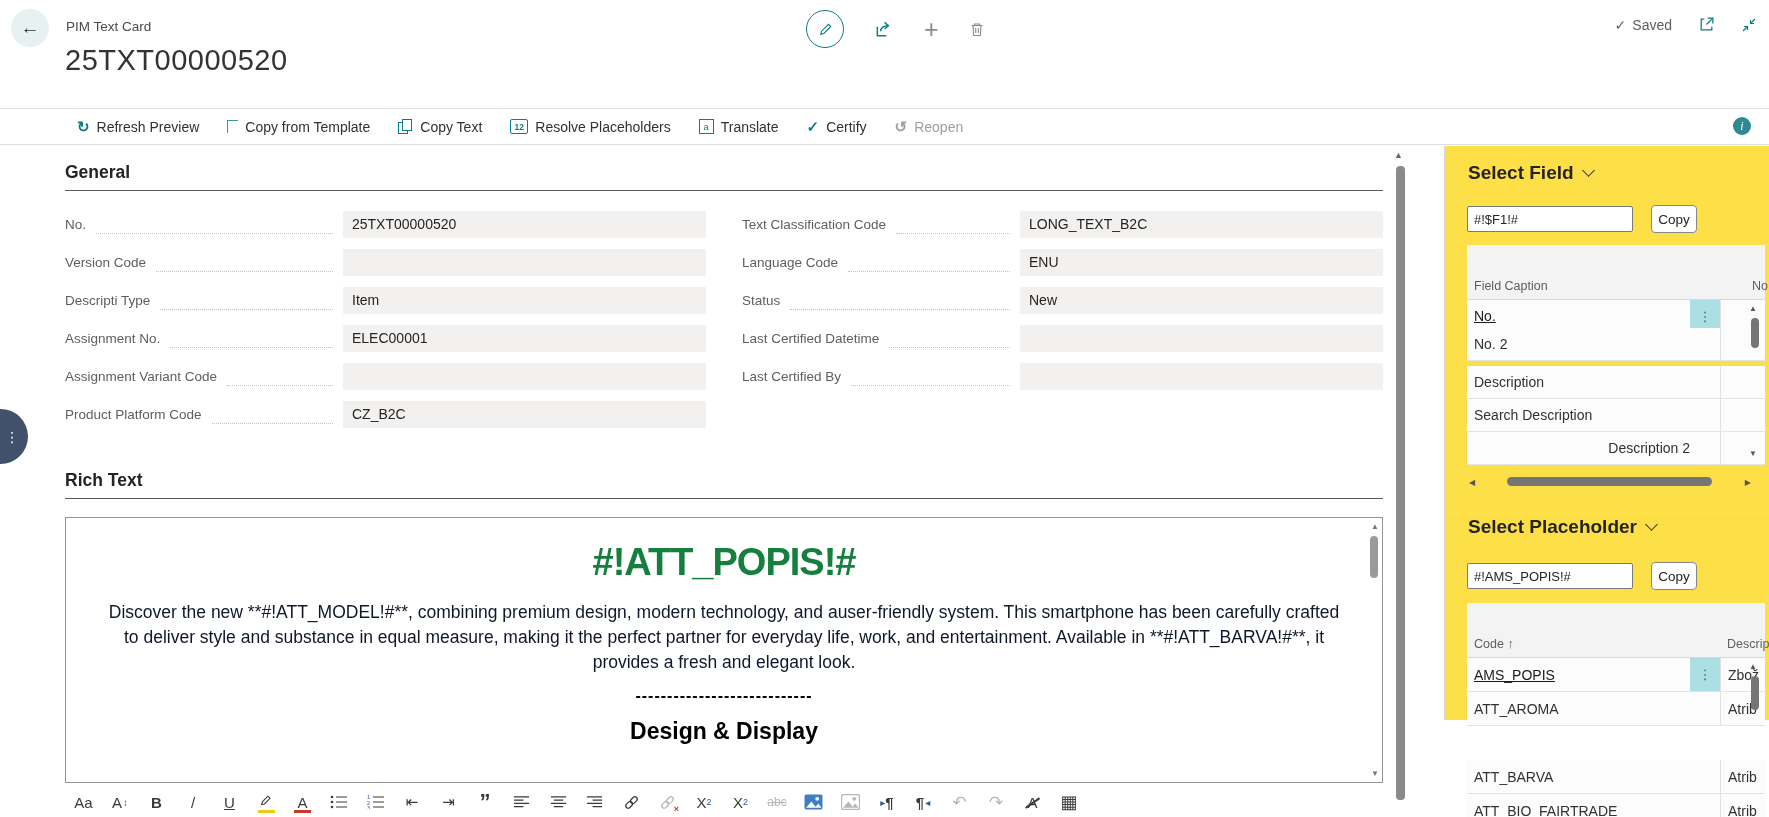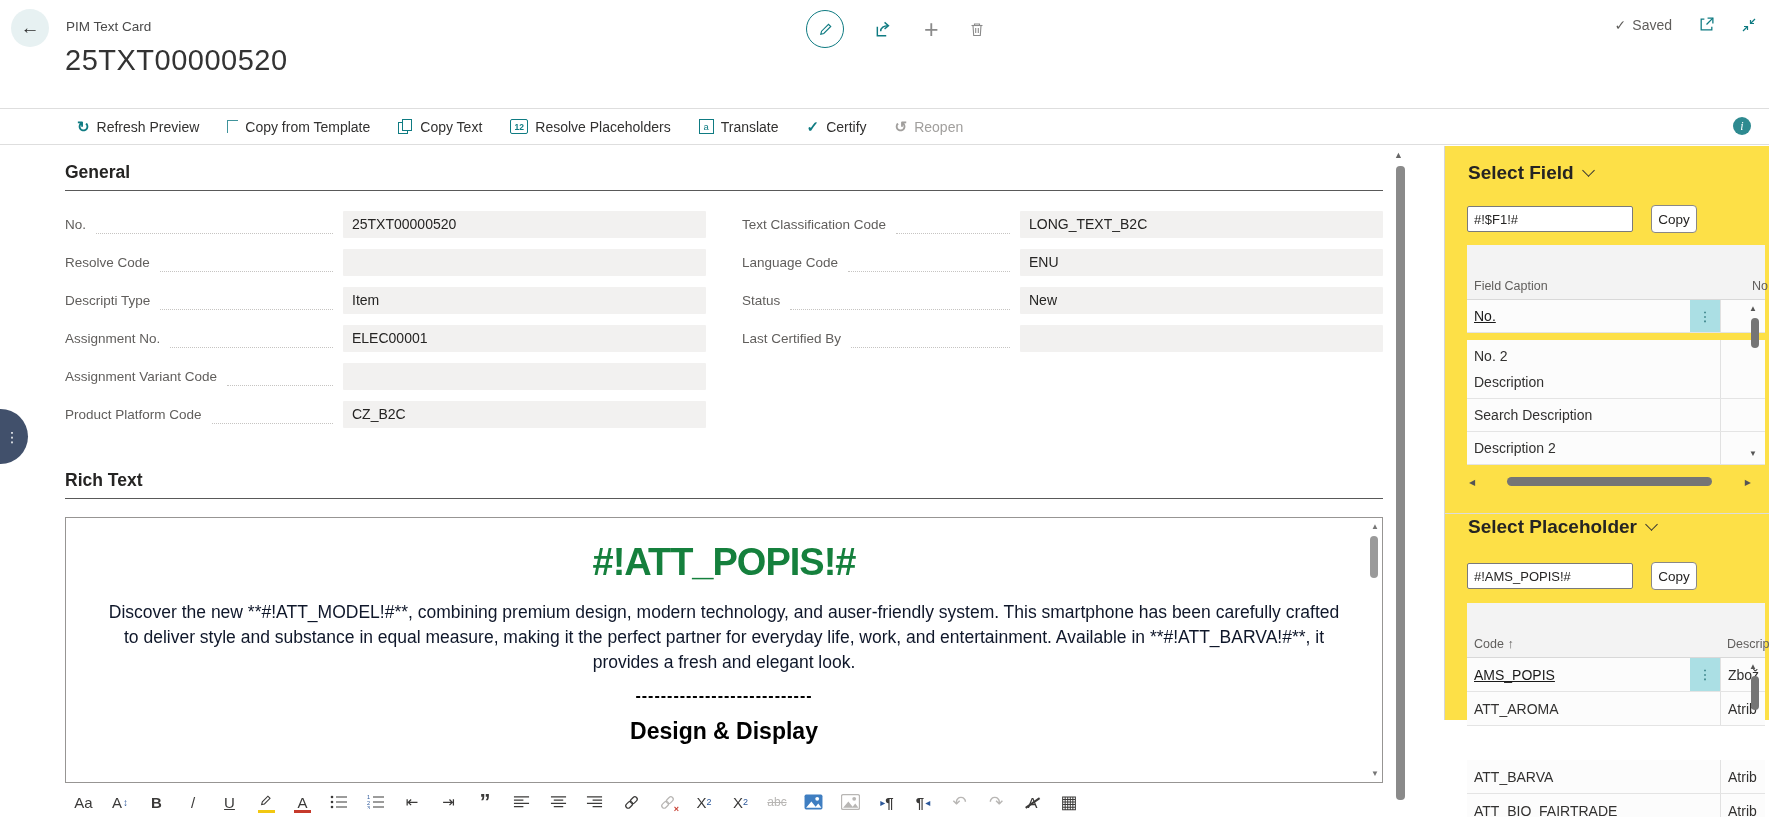--- a/index.html
+++ b/index.html
@@ -207,21 +207,21 @@
 
   <div class="abs sec-title t-general">General</div>
 
   <div class="abs gcol gcol-l">
     <div class="frow">
         <span class="flabel">No.</span>
         <span class="leader"></span>
         <span class="fbox">25TXT00000520</span>
       </div>
     <div class="frow">
-        <span class="flabel">Resolve Code</span>
+        <span class="flabel">Version Code</span>
         <span class="leader"></span>
         <span class="fbox"></span>
       </div>
     <div class="frow">
         <span class="flabel">Descripti Type</span>
         <span class="leader"></span>
         <span class="fbox">Item</span>
       </div>
     <div class="frow">
         <span class="flabel">Assignment No.</span>
@@ -248,20 +248,25 @@
       </div>
     <div class="frow">
         <span class="flabel">Language Code</span>
         <span class="leader"></span>
         <span class="fbox">ENU</span>
       </div>
     <div class="frow">
         <span class="flabel">Status</span>
         <span class="leader"></span>
         <span class="fbox">New</span>
+      </div>
+    <div class="frow">
+        <span class="flabel">Last Certified Datetime</span>
+        <span class="leader"></span>
+        <span class="fbox"></span>
       </div>
     <div class="frow">
         <span class="flabel">Last Certified By</span>
         <span class="leader"></span>
         <span class="fbox"></span>
       </div>
   </div>
 
   <div class="abs sec-title t-richtext">Rich Text</div>
 
@@ -405,36 +410,36 @@
       <span class="th-label" style="left:7px;">Field Caption</span>
       <span class="th-label" style="left:285px;">No</span>
     </div>
     <div class="sb-row" style="top:154px;">
       <span class="c1 sel">No.</span>
       <span class="cmenu teal">
           <span>⋮</span>
         </span>
       <span class="crest"></span>
     </div>
-    <div class="sb-row" style="top:194px;justify-content:flex-end;">
+    <div class="sb-row" style="top:182px;justify-content:flex-end;">
       <span class="c1">No. 2</span>
         <span class="cmenu"></span>
         <span class="crest"></span>
     </div>
     <div class="sb-row" style="top:220px;">
       <span class="c1">Description</span>
         <span class="cmenu"></span>
         <span class="crest"></span>
     </div>
     <div class="sb-row" style="top:253px;">
       <span class="c1">Search Description</span>
         <span class="cmenu"></span>
         <span class="crest"></span>
     </div>
-    <div class="sb-row" style="top:286px;">
+    <div class="sb-row" style="top:286px;text-align:right;">
       <span class="c1">Description 2</span>
         <span class="cmenu"></span>
         <span class="crest"></span>
     </div>
     <span class="sb-vup" style="top:158px;">▲</span>
     <span class="sb-vth" style="top:172px;height:30px;"></span>
     <span class="sb-vdn" style="top:303px;">▼</span>
     <div class="sb-hbar">
       <span class="sb-hl">◀</span>
       <span class="sb-hth"></span>

